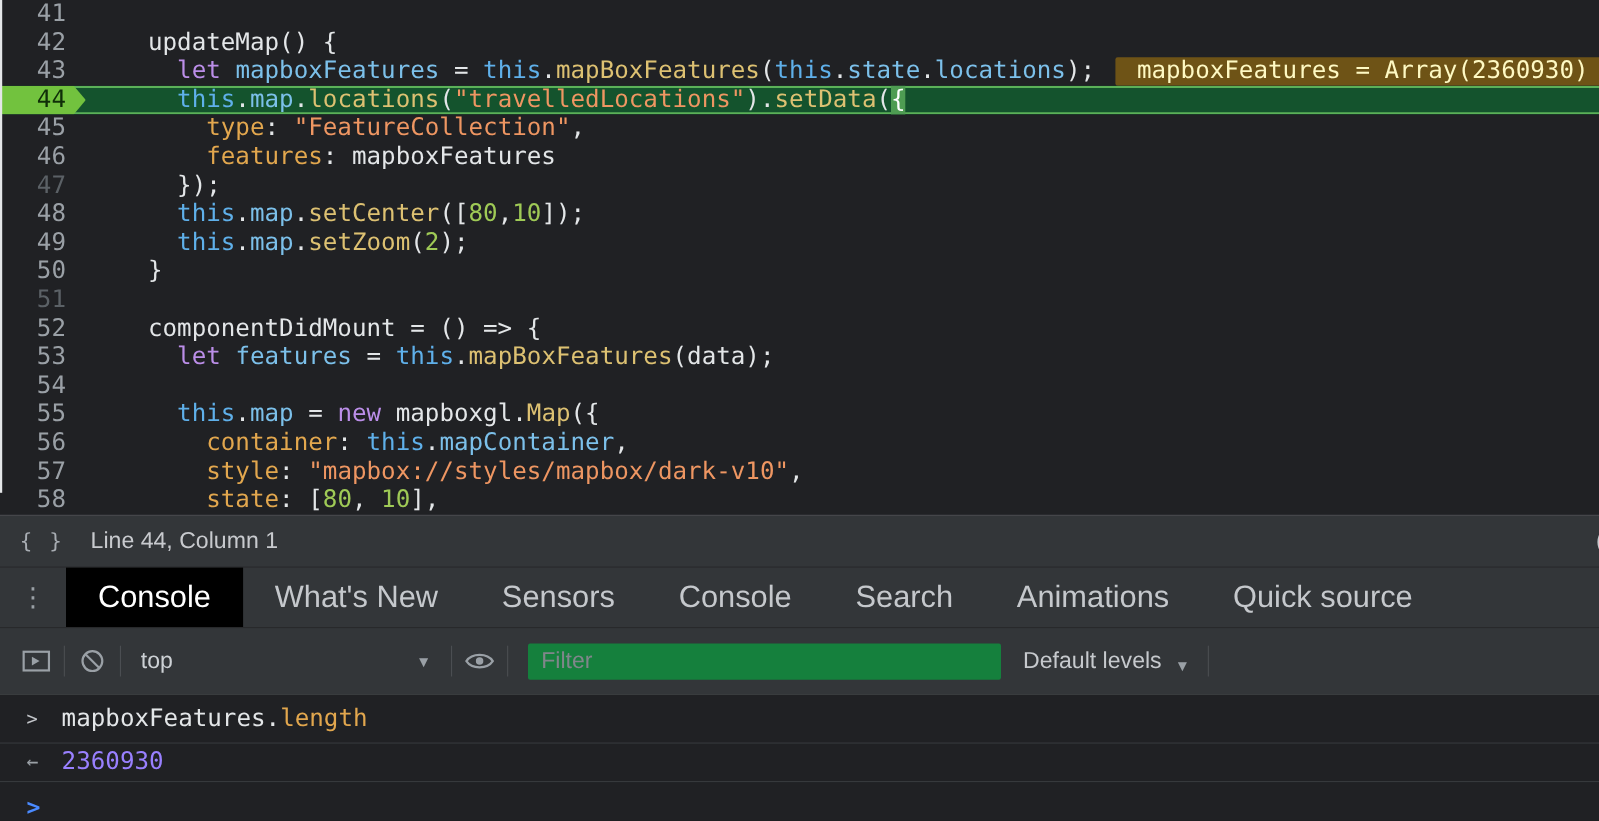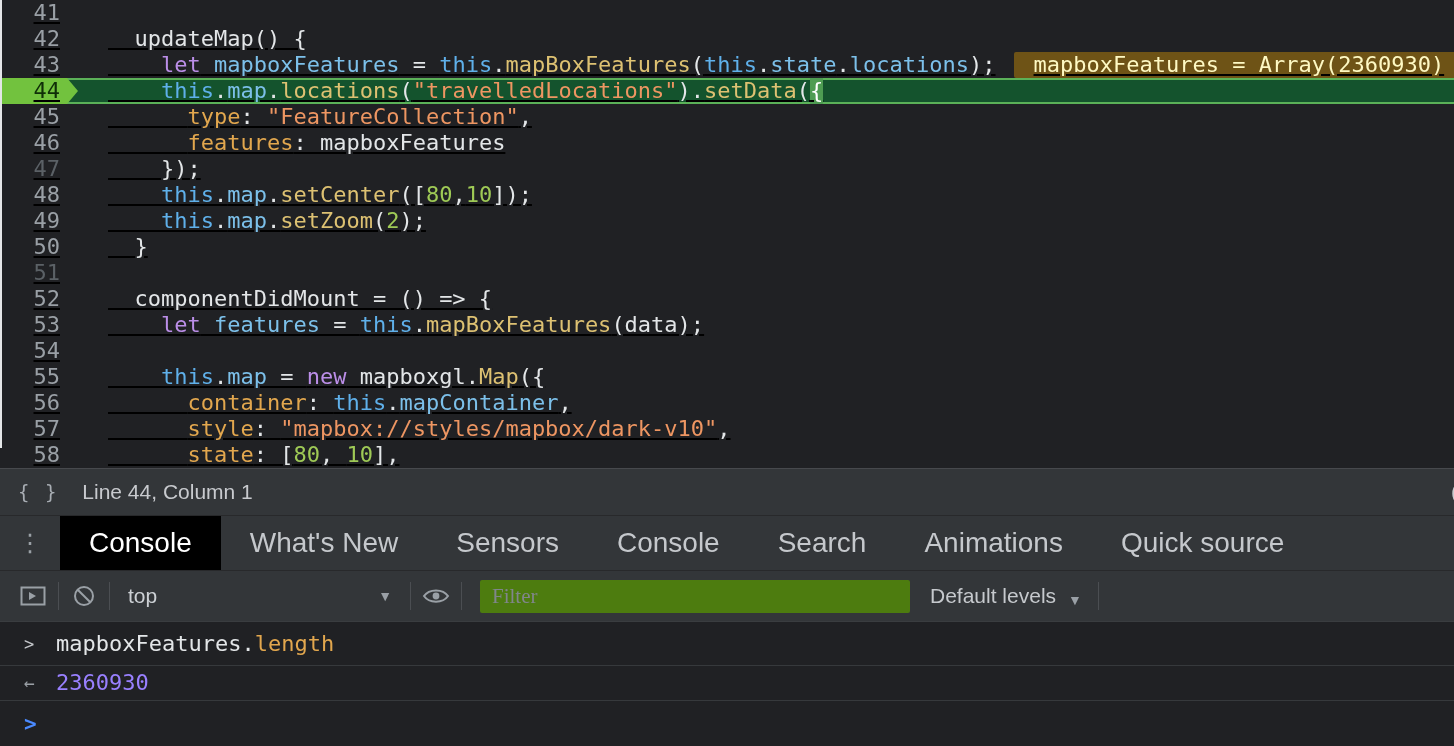--- a/index.html
+++ b/index.html
@@ -2,21 +2,21 @@
 <html><head>
 <meta charset="utf-8">
 <style>
   html,body{margin:0;padding:0;background:#202124;}
   .devtools{
     position:relative;width:1454px;height:746px;overflow:hidden;
     background:#202124;font-family:"Liberation Sans",sans-serif;
     -webkit-font-smoothing:antialiased;
   }
   
-  .editor-pane{position:relative;height:468px;overflow:hidden;background:#202124;text-decoration:underline;}
+  .editor-pane{position:relative;height:468px;overflow:hidden;background:#202124;}
   .left-edge{position:absolute;left:0;top:0;width:2px;height:448px;background:#e4e6e8;z-index:6;}
   .line{display:flex;height:26px;position:relative;}
   .gutter{
     flex:0 0 78px;width:78px;box-sizing:border-box;text-align:right;padding-right:18px;
     color:#9aa0a6;font:22px/26px "DejaVu Sans Mono",monospace;user-select:none;cursor:pointer;
   }
   .gutter.dim{color:#5b6166;}
   .code{
     flex:1;display:flex;align-items:center;padding-left:30px;
     font:22px/26px "DejaVu Sans Mono",monospace;color:#e3e6e8;
@@ -56,31 +56,31 @@
   }
   .sb-right{position:absolute;right:-4px;color:#c8cace;font-size:21px;}
   
   .tabbar{height:54px;background:#333639;border-top:1px solid #28292b;display:flex;align-items:stretch;}
   .menu-dots{width:60px;display:flex;align-items:center;justify-content:center;color:#9aa0a6;font-size:24px;cursor:pointer;}
   .tabs{display:flex;align-items:stretch;}
   .tab{display:flex;align-items:center;padding:0 29px;color:#c5c8cc;font-size:28px;cursor:pointer;white-space:nowrap;}
   .tab.active{background:#000000;color:#ffffff;}
   
   .console-toolbar{
-    height:52px;box-sizing:border-box;background:#333639;border-top:1px solid #28292b;
+    height:62px;box-sizing:border-box;background:#333639;border-top:1px solid #28292b;
     border-bottom:1px solid #3a3d40;display:flex;align-items:center;padding:0 12px;
   }
   .icon-btn{width:42px;height:38px;display:flex;align-items:center;justify-content:center;cursor:pointer;}
   .vdiv{width:1px;height:28px;background:#4b4e52;margin:0 4px;flex:0 0 1px;}
   .ctx-dropdown{width:292px;box-sizing:border-box;display:flex;align-items:center;padding:0 14px;color:#cdd1d5;font-size:21px;cursor:pointer;}
   .ctx-dropdown .arrow,.levels .arrow{margin-left:auto;color:#9aa0a6;font-size:14px;}
   .filter-input{
     width:430px;height:33px;box-sizing:border-box;margin-left:14px;padding:0 12px;
-    background:#4d7c0f;border:none;outline:none;border-radius:2px;
-    color:#e8eaed;font-size:21px;font-family:Liberation Serif, serif;
+    background:#15803d;border:none;outline:none;border-radius:2px;
+    color:#e8eaed;font-size:21px;font-family:Liberation Sans, sans-serif;
   }
   .filter-input::placeholder{color:#80868b;}
   .levels{display:flex;align-items:flex-end;margin-left:20px;margin-right:12px;color:#c6c9cd;font-size:21px;cursor:pointer;}
   .levels .arrow{margin-left:12px;}
   
   .console-out{height:125px;background:#202124;font:22px/26px "DejaVu Sans Mono",monospace;}
   .msg{display:flex;align-items:center;border-bottom:1px solid #36393c;padding-left:24px;box-sizing:border-box;}
   .msg.input{height:44px;color:#e8eaed;}
   .msg.result{height:35px;}
   .msg.prompt{height:46px;border-bottom:none;}

